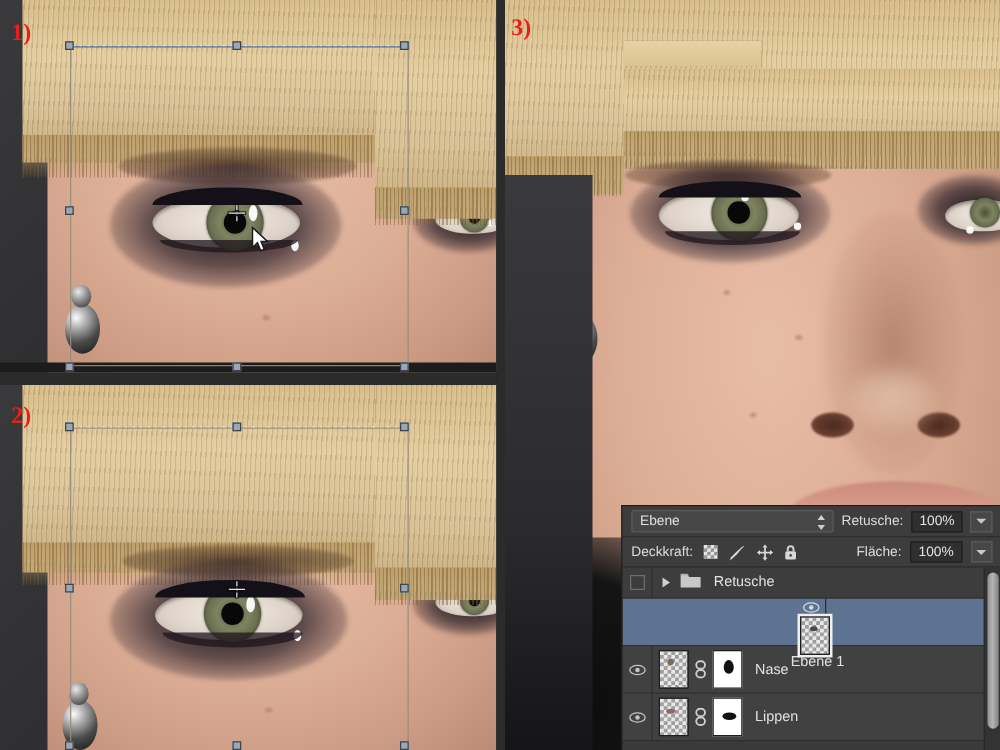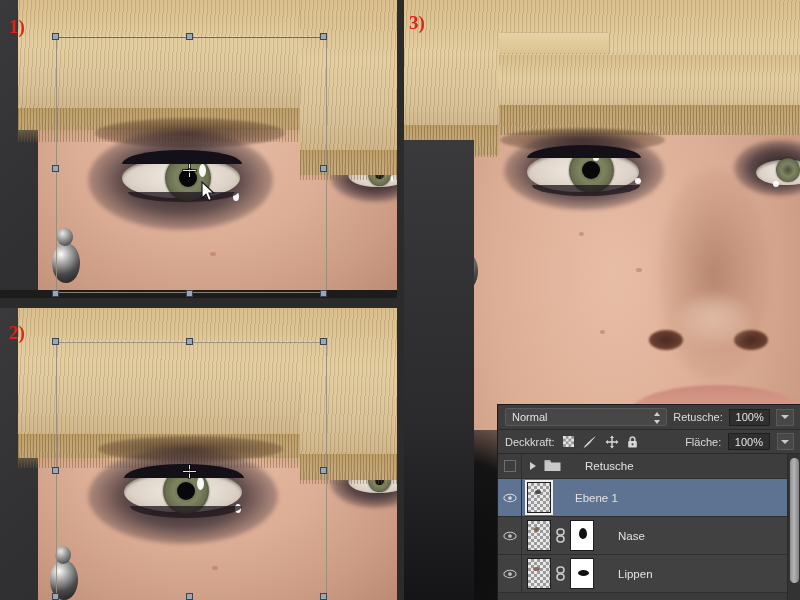--- a/index.html
+++ b/index.html
@@ -137,42 +137,42 @@
   .checker-ico{ width:11px; height:11px;
     background-image:
       linear-gradient(45deg,#8d8d8d 25%,transparent 25%,transparent 75%,#8d8d8d 75%),
       linear-gradient(45deg,#8d8d8d 25%,#e6e6e6 25%,#e6e6e6 75%,#8d8d8d 75%);
     background-size:5.5px 5.5px; background-position:0 0,2.75px 2.75px; }
 
   .layer-list{ position:absolute; left:0; top:49px; right:0; bottom:0; overflow:hidden; }
   .layer-row{ display:flex; align-items:center; height:38px; border-bottom:1px solid #2f2f2f;
      background:#414141; }
   .layer-row.group{ height:25px; background:#3d3d3d; }
-  .layer-row.selected{ background:#5d7391; }
+  .layer-row.selected{ background:#5d7391;flex-direction:column; }
   .eye-cell{ width:24px; height:100%; display:flex; align-items:center; justify-content:center;
      border-right:1px solid #2f2f2f; }
   .eye-box{ width:14px; height:14px; }
   .chk-box{ width:12px; height:12px; border:1px solid #6e6e6e; background:#3d3d3d; }
   .thumbs{ display:flex; align-items:center; gap:4px; padding-left:5px; }
   .thumb{ width:24px; height:31px;
     background-image:
       linear-gradient(45deg,#9a9a9a 25%,transparent 25%,transparent 75%,#9a9a9a 75%),
       linear-gradient(45deg,#9a9a9a 25%,#e9e9e9 25%,#e9e9e9 75%,#9a9a9a 75%);
     background-size:6px 6px; background-position:0 0,3px 3px;
     border:1px solid #1e1e1e; position:relative; }
   .thumb.active{ outline:2px solid #f0f0f0; outline-offset:0px; }
   .thumb .spot{ position:absolute; left:7px; top:7px; width:6px; height:4px;
      background:#4a4a4a; border-radius:50%; }
   .mask-thumb{ width:24px; height:31px; background:#ffffff; border:1px solid #1e1e1e;
      position:relative; }
   .mask-thumb .blob{ position:absolute; left:8px; top:7px; width:8px; height:11px;
      background:#101010; border-radius:50% 50% 50% 50%/55% 55% 45% 45%; }
   .mask-thumb .blob.wide{ left:7px; top:11px; width:11px; height:6px; border-radius:50%; }
   .link-ico{ width:11px; height:15px; display:flex; align-items:center; justify-content:center; }
-  .layer-name{ padding-left:24px; font-size:11.5px; color:#e2e2e2; }
+  .layer-name{ padding-left:10px; font-size:11.5px; color:#e2e2e2; }
   .group-arrow{ width:0;height:0;border-top:4.5px solid transparent;border-bottom:4.5px solid transparent;
      border-left:6px solid #d0d0d0; margin-left:8px; }
   .folder-ico{ margin-left:8px; }
 
   .panel-scrollbar{ position:absolute; right:0; top:49px; width:13px; bottom:0;
      background:#333333; border-left:1px solid #2a2a2a; }
   .panel-scrollbar .thumbb{ position:absolute; left:2px; top:4px; width:9px; height:125px;
      border-radius:5px; background:linear-gradient(90deg,#8f8f8f,#b4b4b4 45%,#828282); }
 </style>
 </head>
@@ -333,21 +333,21 @@
     <span class="marker" style="left:5px;top:12px;">3)</span>
   </div>
 
   <div class="divider-v"></div>
   <div class="divider-h"></div>
 
   <div id="layers-panel">
 
     <div class="blend-row">
       <div class="blend-select">
-        <span>Normal</span>
+        <span>Ebene</span>
         <span class="spin">
           <span class="up"></span>
             <span class="dn"></span>
         </span>
       </div>
       <span class="opac-label">Retusche:</span>
       <span class="num-field">100%</span>
       <span class="num-arrow">
           <i></i>
         </span>

